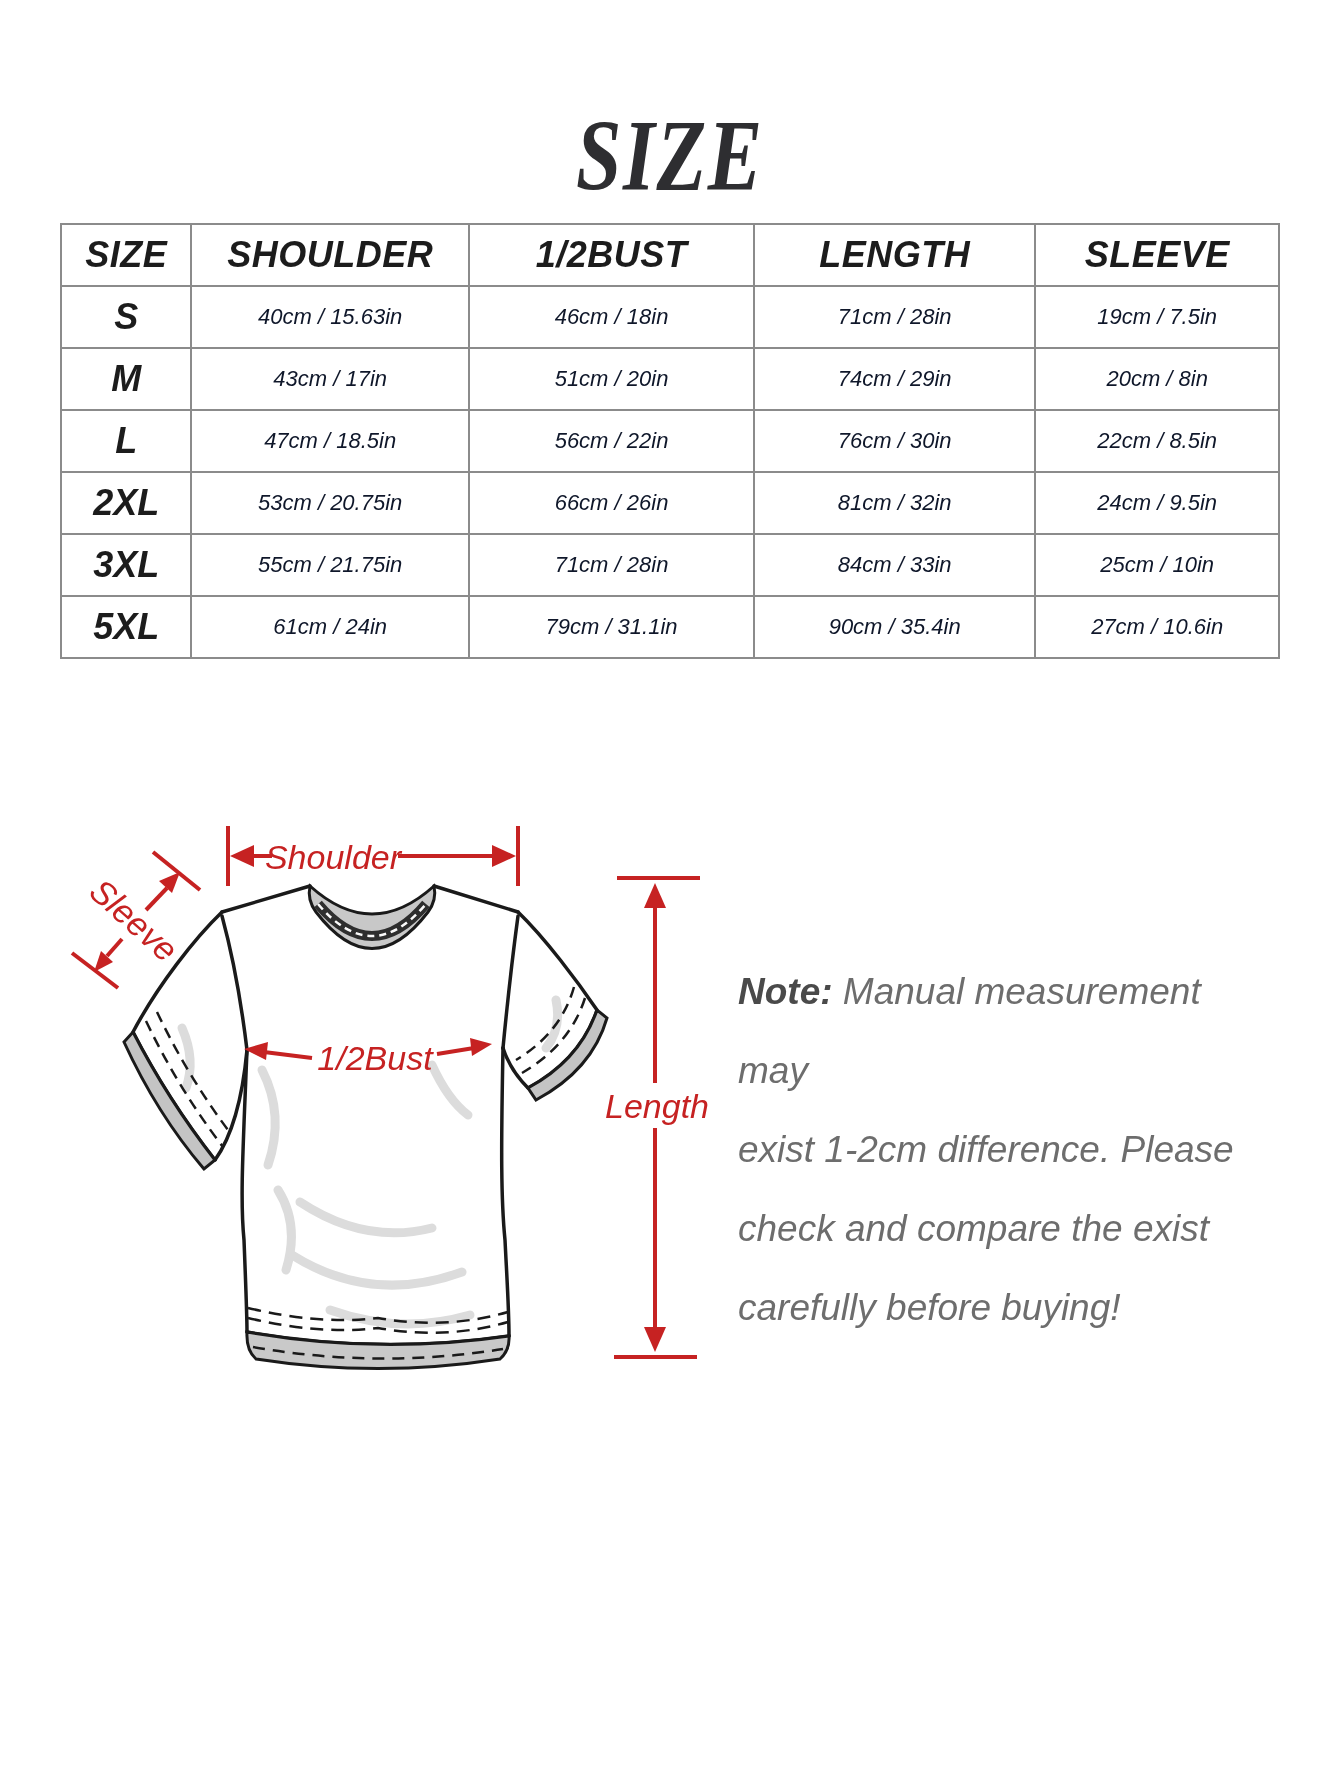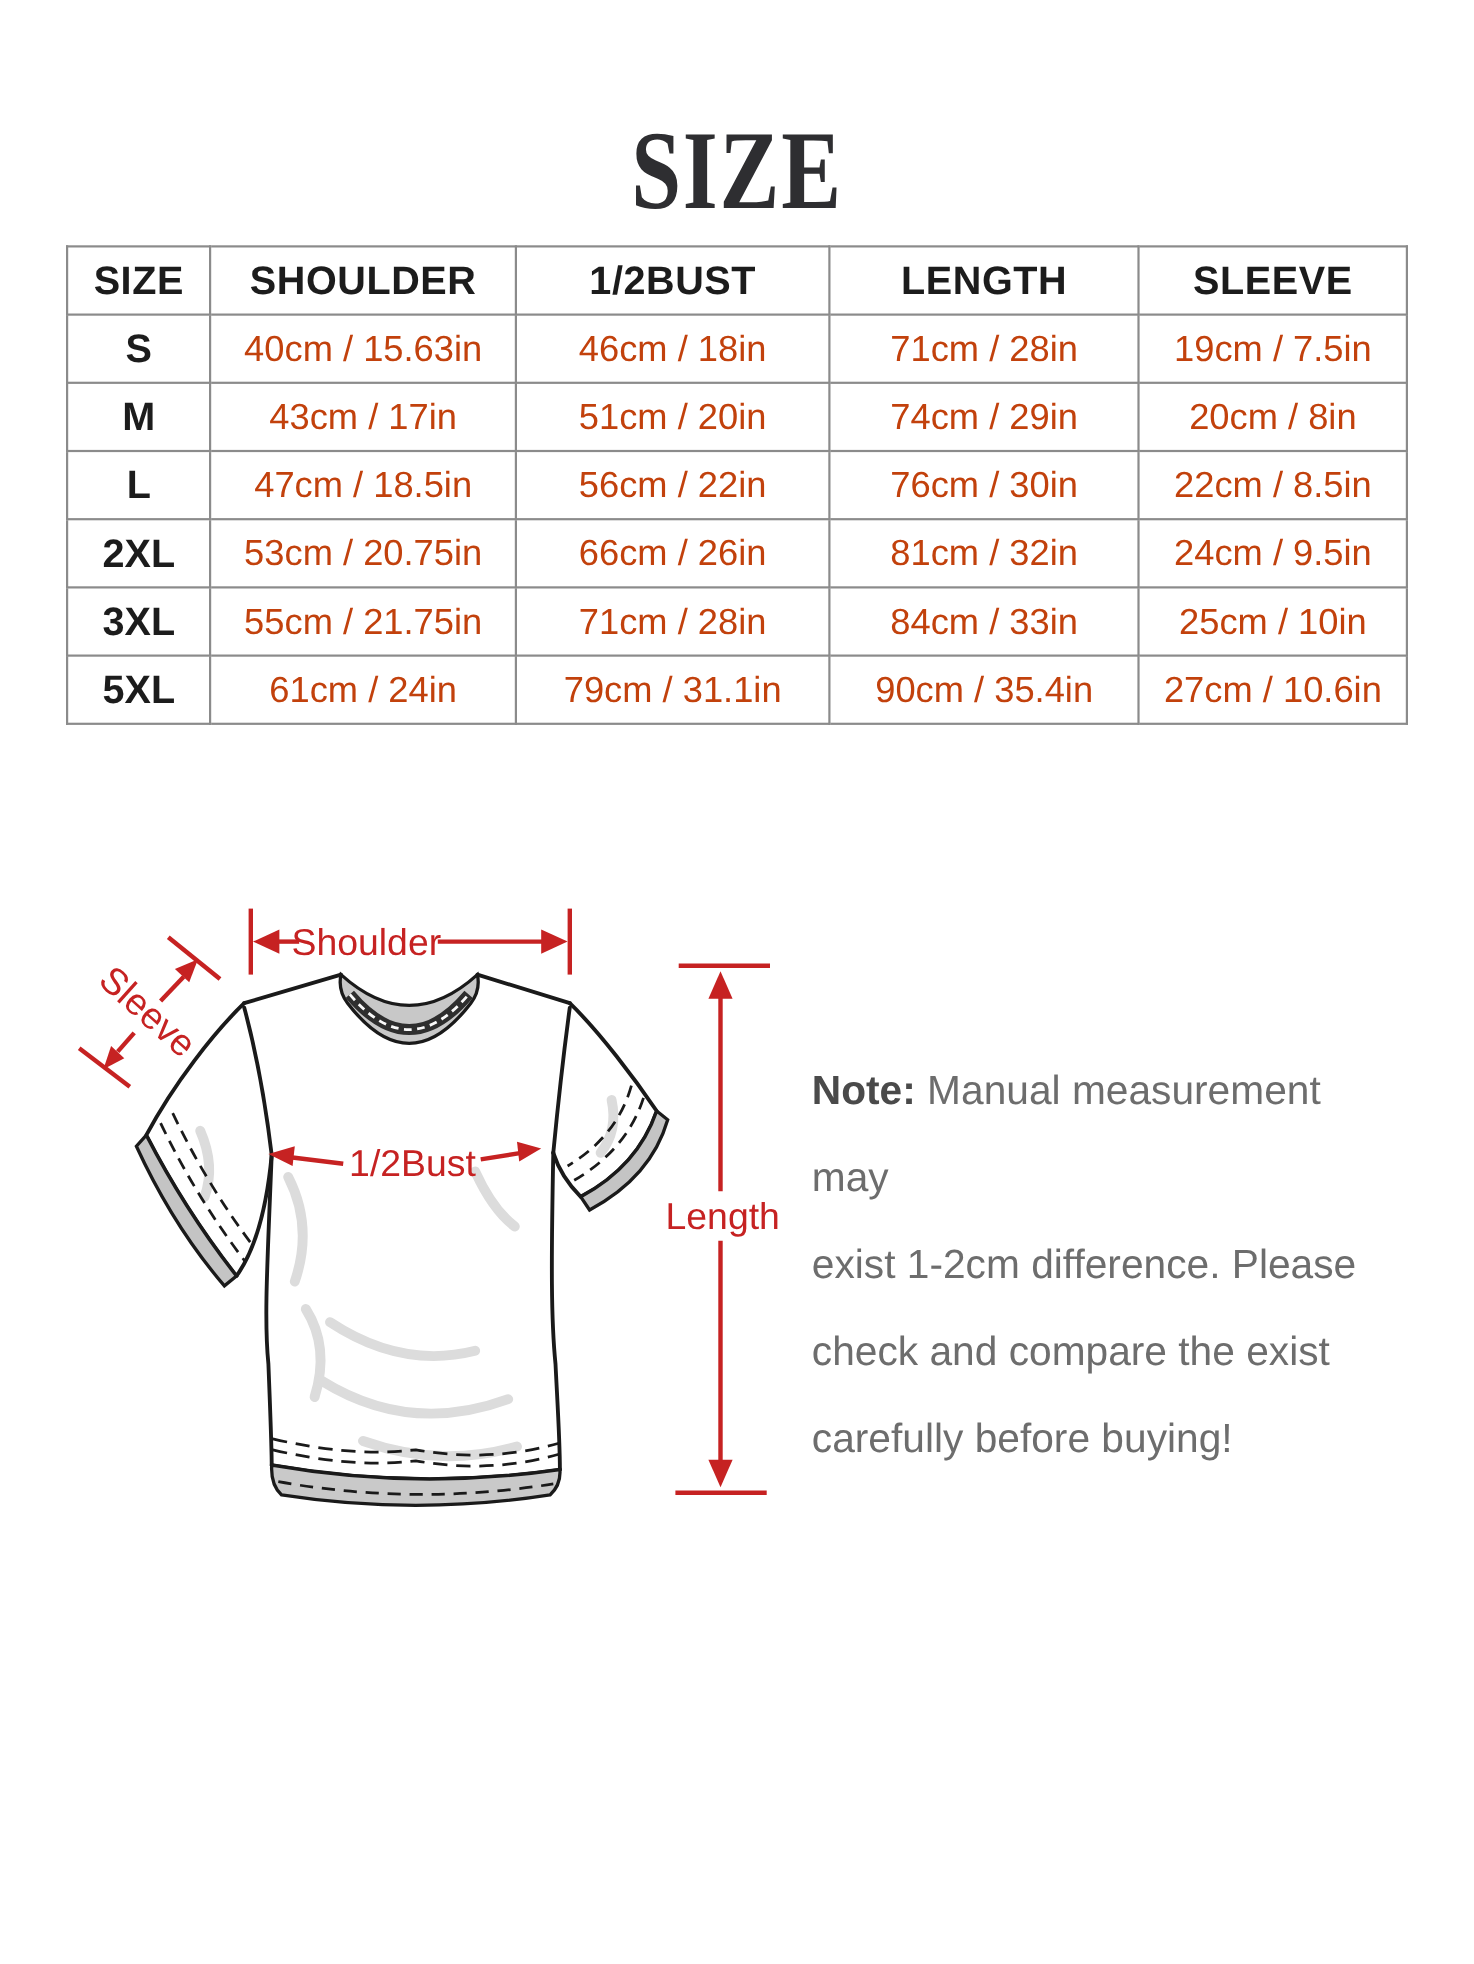--- a/index.html
+++ b/index.html
@@ -2,20 +2,21 @@
 <html><head>
 <meta charset="utf-8">
 <style>
   html,body{margin:0;padding:0;background:#ffffff;}
   .page{
     position:relative;
     width:1340px;height:1537px;
     background:#ffffff;
     font-family:"Liberation Sans", sans-serif;
     overflow:hidden;
+    font-style:italic;
   }
   
   .title{
     position:absolute;top:106px;left:0;width:100%;
     text-align:center;
     font-family:"Liberation Serif", serif;
     font-weight:bold;
     font-size:102px;line-height:100px;
     color:#2e2e31;
     letter-spacing:2px;
@@ -34,21 +35,21 @@
     text-align:center;
     vertical-align:middle;
     height:60px;
     padding:0;
     white-space:nowrap;
   }
   .size-table th{
     font-size:36px;font-weight:bold;color:#1c1c1c;letter-spacing:0.5px;
   }
   .size-table td{
-    font-size:33px;color:#c2410c;
+    font-size:22px;color:#0f172a;
   }
   .size-table td.size-col{
     font-size:36px;font-weight:bold;color:#1c1c1c;
   }
   .size-table col.c0{width:10.7%;}
   .size-table col.c1{width:22.8%;}
   .size-table col.c2{width:23.4%;}
   .size-table col.c3{width:23.1%;}
   .size-table col.c4{width:20.0%;}
   

